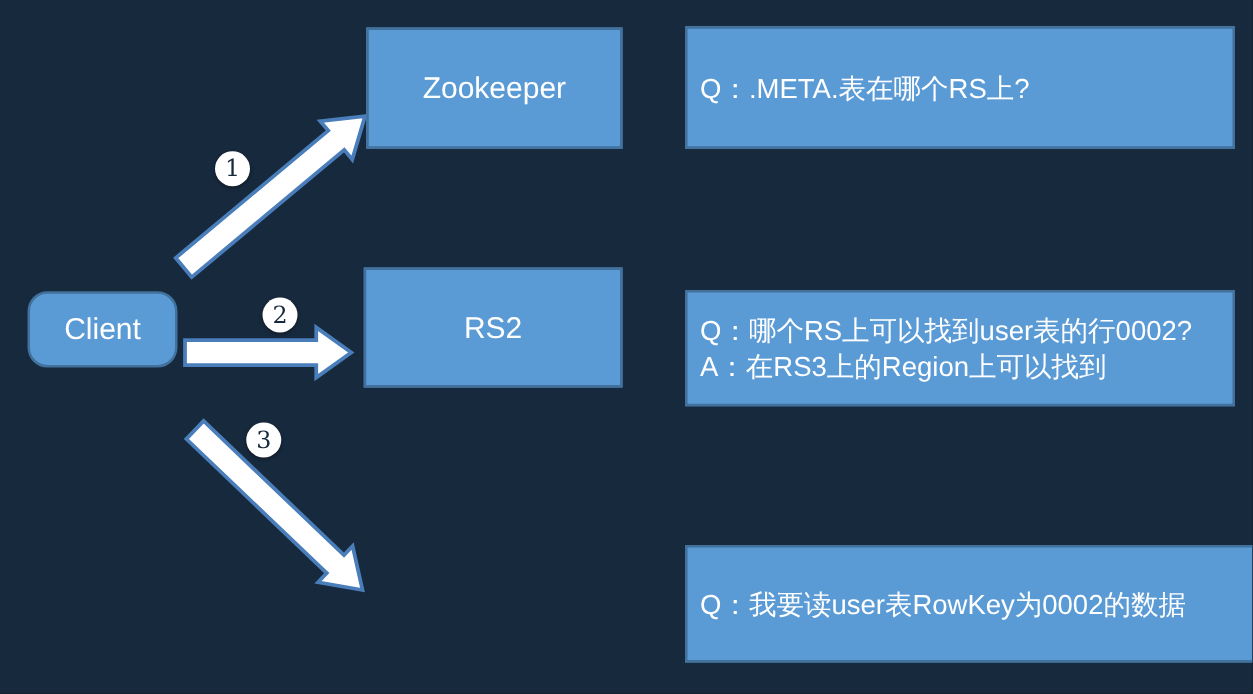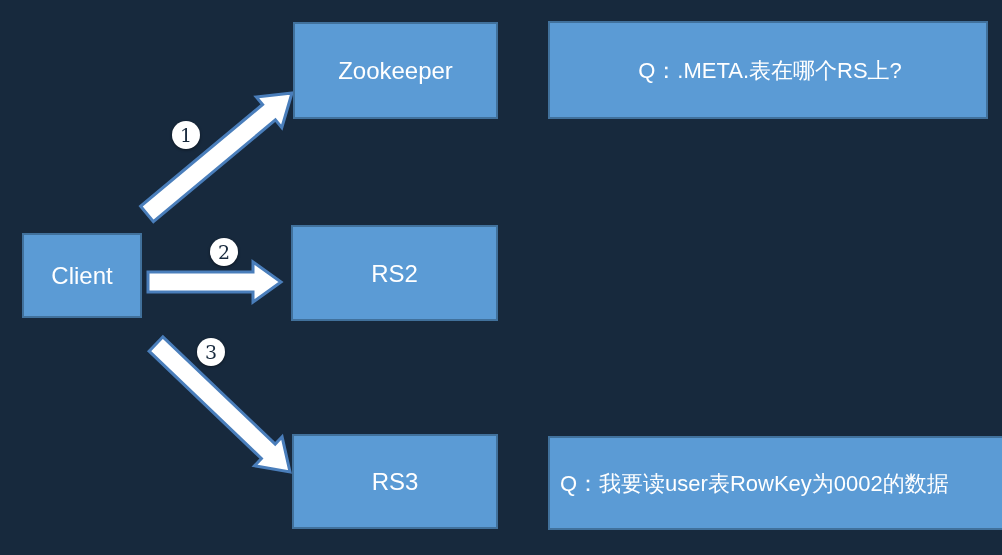--- a/index.html
+++ b/index.html
@@ -22,40 +22,40 @@
     border: 2px solid #41719c;
     color: #ffffff;
     display: flex;
     flex-direction: column;
     align-items: center;
     justify-content: center;
     font-size: 24px;
     line-height: 29px;
     text-align: right;
   }
-  #node-client    { left: 22px;  top: 233px; width: 120px; height: 85px; }
+  #node-client    { left: 22px;  top: 233px; width: 120px; height: 61px; border-radius: 16px; }
   #node-zookeeper { left: 293px; top: 22px;  width: 205px; height: 97px; }
-  #node-rs2       { left: 291px; top: 225px; width: 207px; height: 96px; }
+  #node-rs2       { left: 291px; top: 214px; width: 207px; height: 96px; }
   #node-rs3       { left: 292px; top: 434px; width: 206px; height: 95px; }
   .qa {
     position: absolute;
     box-sizing: border-box;
     background: #5b9bd5;
     border: 2px solid #41719c;
     color: #ffffff;
     display: flex;
     flex-direction: column;
     justify-content: center;
     font-size: 22px;
     line-height: 29px;
     padding-left: 10px;
     padding-right: 6px;
     text-align: left;
   }
-  #qa-box-1 { left: 548px; top: 21px;  width: 440px; height: 98px; align-items: center; }
+  #qa-box-1 { left: 548px; top: 21px;  width: 440px; height: 98px; }
   #qa-box-2 { left: 548px; top: 232px; width: 440px; height: 93px; }
   #qa-box-3 { left: 548px; top: 436px; width: 528px; height: 94px; }
   #arrows-layer {
     position: absolute;
     left: 0; top: 0;
     width: 1002px;
     height: 555px;
     pointer-events: none;
   }
   .arrow {
@@ -98,30 +98,31 @@
   </div>
 
   <div class="node" id="node-zookeeper">
     <span>Zookeeper</span>
   </div>
 
   <div class="node" id="node-rs2">
     <span>RS2</span>
   </div>
 
-  <div class="node" id="node-rs3">
-    <span>RS3</span>
-  </div>
 
   <div class="badge" id="badge-1">1</div>
   <div class="badge" id="badge-2">2</div>
   <div class="badge" id="badge-3">3</div>
 
   <div class="qa" id="qa-box-1">
     <div>Q：.META.表在哪个RS上?</div>
   </div>
 
+  <div class="qa" id="qa-box-2">
+    <div>Q：哪个RS上可以找到user表的行0002?</div>
+    <div>A：在RS3上的Region上可以找到</div>
+  </div>
 
   <div class="qa" id="qa-box-3">
     <div>Q：我要读user表RowKey为0002的数据</div>
   </div>
 
 </div>
 
 </body></html>

